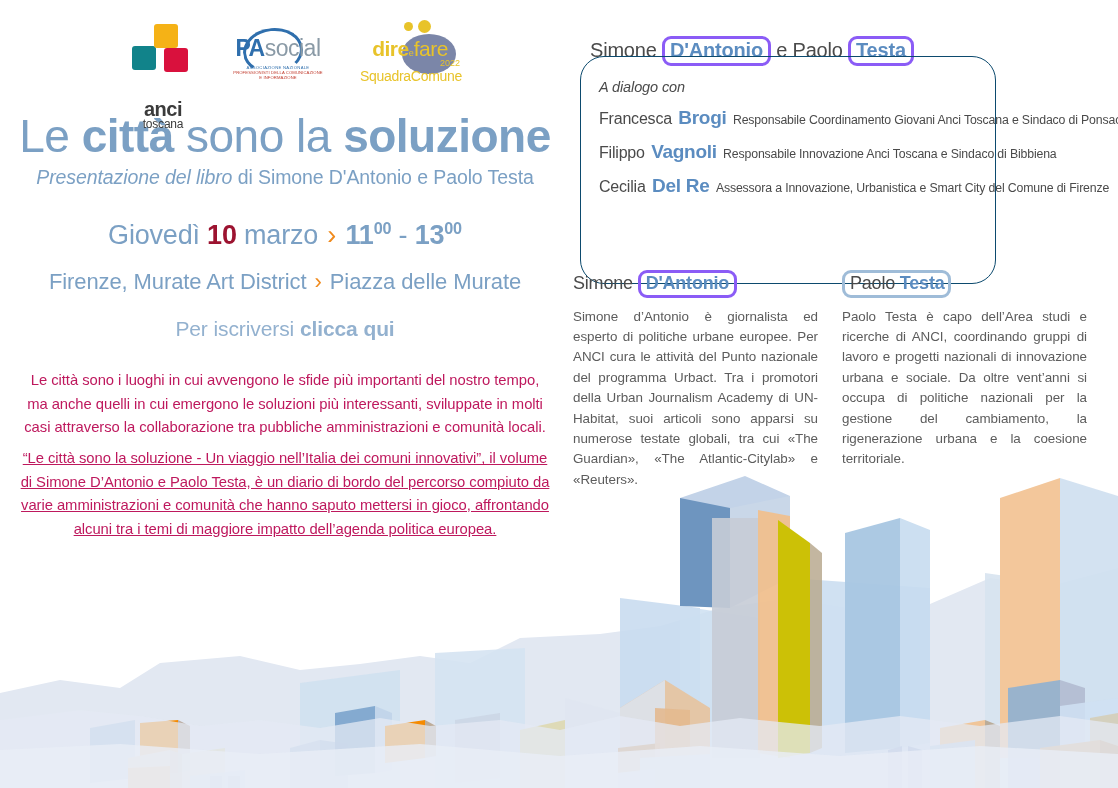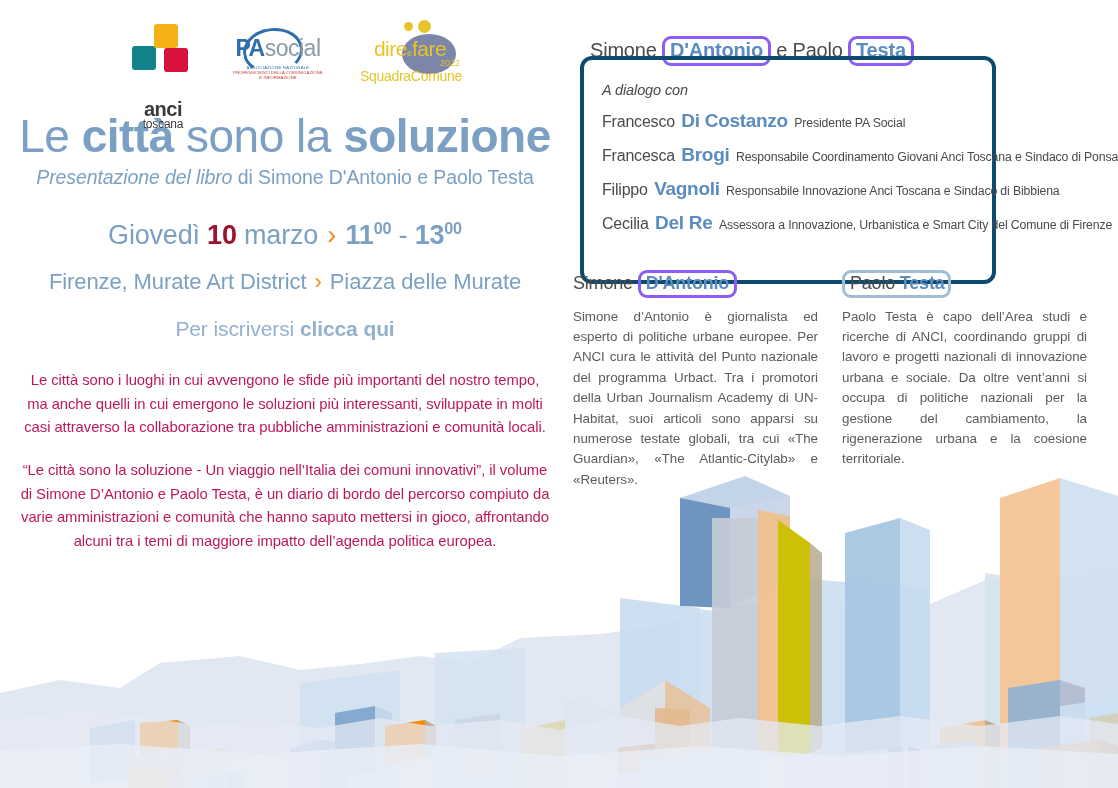--- a/index.html
+++ b/index.html
@@ -95,21 +95,21 @@
     width: 54px; height: 40px;
     background: #7b86a8;
     border-radius: 50%;
   }
   .dire-dot1 { position:absolute; left: 44px; top: 2px; width: 9px; height: 9px; border-radius:50%; background:#e8c32a;}
   .dire-dot2 { position:absolute; left: 58px; top: 0px;  width: 13px;height: 13px;border-radius:50%; background:#e8c32a;}
   .dire-word {
     position: absolute; left: 0; top: 18px; width: 100px;
     text-align: center; white-space: nowrap; line-height: 1;
   }
-  .dire-word .d1 { font-size: 21px; font-weight: 400; color: #e8c32a; letter-spacing: -0.5px; }
+  .dire-word .d1 { font-size: 21px; font-weight: 700; color: #e8c32a; letter-spacing: -0.5px; }
   .dire-word .de { font-size: 9px;  font-weight: 400; color: #e8c32a; }
   .dire-word .d2 { font-size: 21px; font-weight: 400; color: #e8c32a; letter-spacing: -0.5px; }
   .dire-year {
     position:absolute; left: 0; top: 38px; width: 100px; text-align:right;
     font-size: 9px; color: #e8c32a; font-weight: 400;
   }
   .dire-sq {
     position:absolute; left: 0; top: 48px; width: 100px; text-align:center;
     font-size: 14px; color: #e8c32a; letter-spacing: -0.3px; white-space: nowrap;
   }
@@ -171,21 +171,21 @@
   .cta b { font-weight: 700; }
 
   .para {
     margin: 28px auto 0 auto;
     width: 528px;
     font-size: 14.8px;
     line-height: 1.58;
     color: #be185d;
     letter-spacing: -0.05px;
   }
-  .para.p2 { margin-top: 20px; width: 536px; }
+  .para.p2 { margin-top: 8px; width: 536px; text-decoration: underline; }
 
   
   .right-col {
     position: absolute;
     left: 570px; top: 0;
     width: 548px; height: 788px;
     z-index: 2;
   }
 
   .panel-title {
@@ -204,22 +204,22 @@
     color: #5b8cc0;
     font-weight: 700;
     line-height: 1.15;
   }
   .panel-title .plain { color: #4a4a4a; font-weight: 400; }
 
   .dialog-box {
     position: absolute;
     left: 10px; top: 56px;
     width: 416px; height: 228px;
-    border: 4px solid #0c4a6e;
-    border-radius: 12px;
+    border: 1px solid #0c4a6e;
+    border-radius: 24px;
     background: transparent;
     box-sizing: border-box;
   }
   .dialog-inner {
     position: absolute;
     left: 18px; top: 22px;
     width: 470px;
   }
   .a-dialogo {
     font-size: 14.5px;
@@ -410,23 +410,20 @@
 
   <div class="right-col">
 
     <div class="panel-title"><span class="plain">Simone </span><span class="pill">D'Antonio</span><span class="plain"> e Paolo </span><span class="pill">Testa</span></div>
 
     <div class="dialog-box">
       <div class="dialog-inner">
 
         <div class="a-dialogo">A dialogo con</div>
 
-        <div class="speaker-row"><span class="sp-first">Francesco</span>
-          <span class="sp-last">Di Costanzo</span>
-          <span class="sp-role">Presidente PA Social</span></div>
 
         <div class="speaker-row"><span class="sp-first">Francesca</span>
           <span class="sp-last">Brogi</span>
           <span class="sp-role">Responsabile Coordinamento Giovani Anci Toscana e Sindaco di Ponsacco</span></div>
 
         <div class="speaker-row"><span class="sp-first">Filippo</span>
           <span class="sp-last">Vagnoli</span>
           <span class="sp-role">Responsabile Innovazione Anci Toscana e Sindaco di Bibbiena</span></div>
 
         <div class="speaker-row"><span class="sp-first">Cecilia</span>

